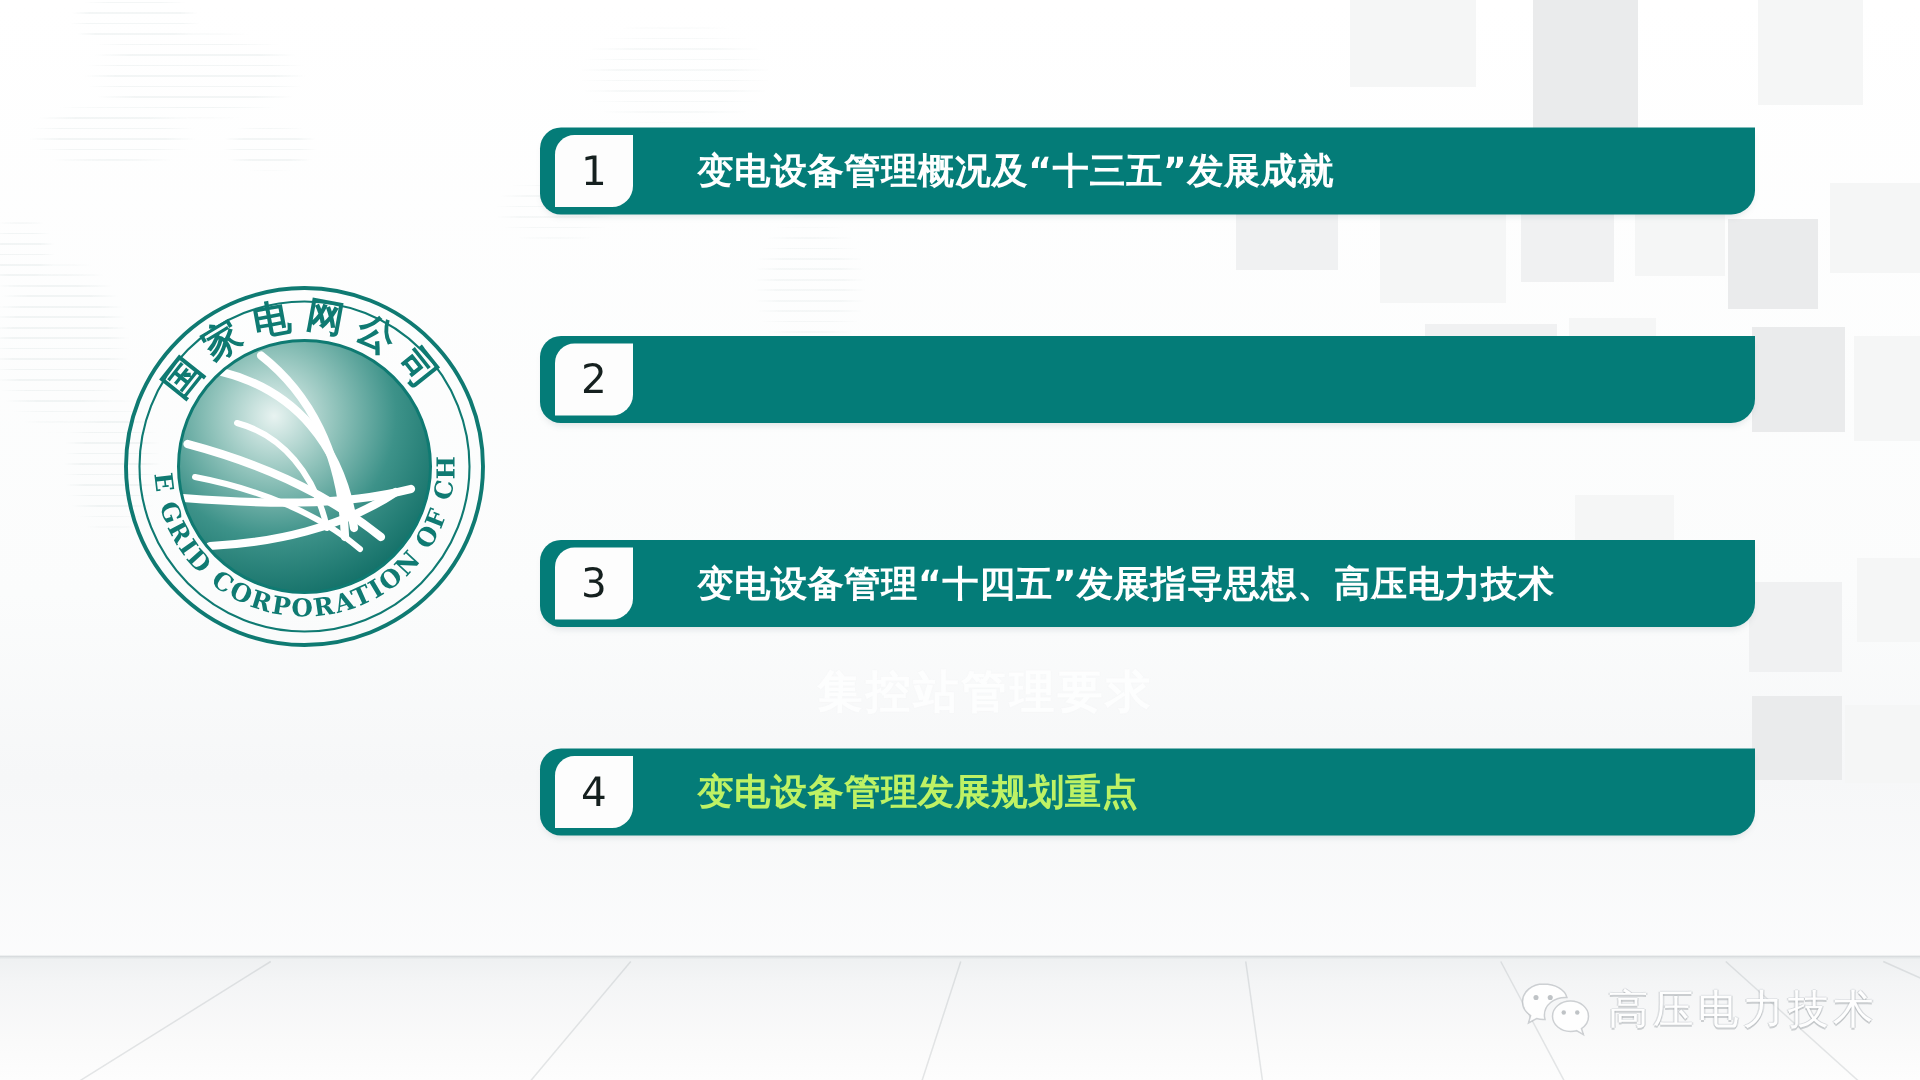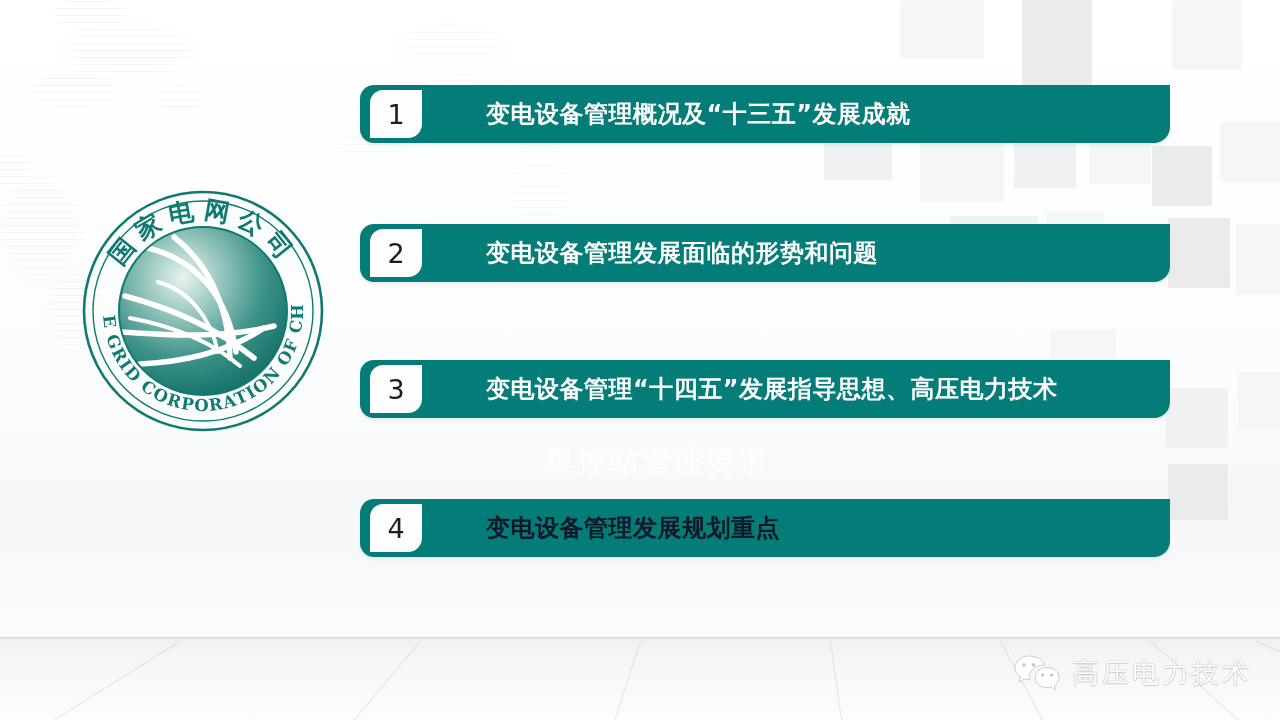--- a/index.html
+++ b/index.html
@@ -93,23 +93,23 @@
     background:#fdfdfd;border-radius:13px 0 14px 0;
     display:flex;align-items:center;justify-content:center;
     font-family:"DejaVu Sans","Liberation Sans",sans-serif;
     font-size:27px;color:#15201f;line-height:1;
   }
   .bar .label{
     position:absolute;left:105px;top:0;height:58px;
     display:flex;align-items:center;
     font-family:"DejaVu Sans","Liberation Sans",sans-serif;
     font-weight:600;font-size:24px;color:#ffffff;
-    letter-spacing:.5px;white-space:nowrap;margin-left:21px;
-  }
-  .bar.accent .label{color:#0f172a;}
+    letter-spacing:.5px;white-space:nowrap;
+  }
+  .bar.accent .label{color:#bef264;}
 
   
   .ghost{
     position:absolute;left:545px;top:441px;
     font-family:"DejaVu Sans","Liberation Sans",sans-serif;
     font-weight:700;font-size:30px;color:rgba(255,255,255,.80);
     letter-spacing:2px;white-space:nowrap;
     text-shadow:0 0 1px rgba(245,246,247,.9);
   }
 
@@ -218,21 +218,20 @@
 
   <div class="bars">
 
     <div class="bar" style="top:85px;width:810px;">
       <div class="badge">1</div>
       <div class="label">变电设备管理概况及“十三五”发展成就</div>
     </div>
 
     <div class="bar" style="top:224px;width:810px;">
       <div class="badge">2</div>
-      <div class="label">变电设备管理发展面临的形势和问题</div>
     </div>
 
     <div class="bar" style="top:360px;width:810px;">
       <div class="badge">3</div>
       <div class="label">变电设备管理“十四五”发展指导思想、高压电力技术</div>
     </div>
 
     <div class="bar accent" style="top:499px;width:810px;">
       <div class="badge">4</div>
       <div class="label">变电设备管理发展规划重点</div>

